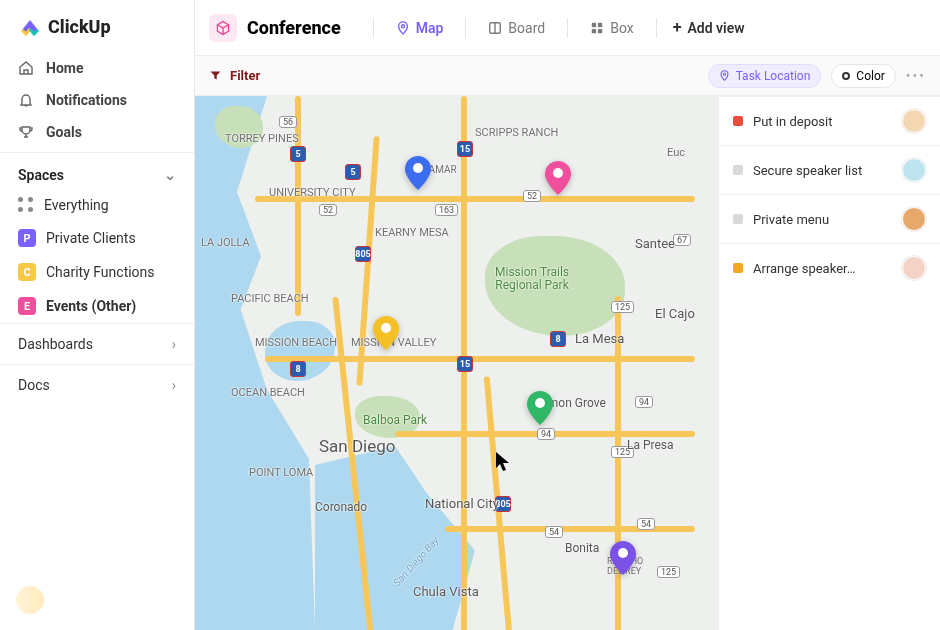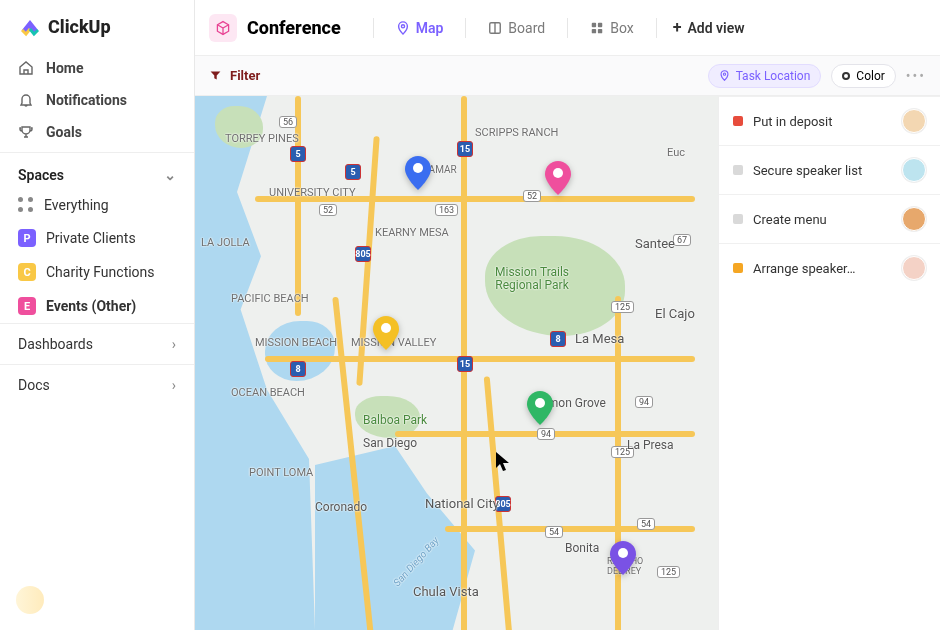--- a/index.html
+++ b/index.html
@@ -47,21 +47,21 @@
 .content { flex:1; display:flex; overflow:hidden; }
 
 
 .map-pane { flex:1; position:relative; background:#eef0ee; overflow:hidden; }
 .water { position:absolute; background:#aed8f0; }
 .park { position:absolute; background:#c7e0b9; border-radius:40% 50% 45% 55%; }
 .hwy { position:absolute; background:#f6c758; border-radius:3px; }
 .hwy.v { width:6px; }
 .hwy.h { height:6px; }
 .label { position:absolute; font-size:11px; color:#6f6f6f; white-space:nowrap; text-shadow:0 0 2px #fff,0 0 2px #fff; pointer-events:none; }
-.label.big { font-size:12px; color:#555; font-weight:400;margin-left:44px; }
+.label.big { font-size:17px; color:#555; font-weight:400; }
 .label.park-l { color:#4a8a3e; font-size:12px; line-height:1.1; text-align:center; }
 .num { position:absolute; font-size:9px; background:#fff; border:1px solid #999; color:#555; padding:0 3px; border-radius:3px; }
 .shield { position:absolute; width:16px; height:16px; background:#2a5db0; border-radius:3px; display:flex; align-items:center; justify-content:center; color:#fff; font-size:9px; font-weight:700; border:1px solid #c33; }
 .pin { position:absolute; width:26px; height:34px; cursor:pointer; filter:drop-shadow(0 2px 3px rgba(0,0,0,.25)); }
 .pin svg { width:100%; height:100%; display:block; }
 .cursor-arrow { position:absolute; width:16px; height:22px; left:300px; top:355px; }
 
 
 .tasks-pane { width:222px; border-left:1px solid #eee; background:#fff; display:flex; flex-direction:column; }
 .tasks-head { display:flex; align-items:center; justify-content:space-between; padding:16px 14px 10px; }
@@ -348,21 +348,21 @@
             <span class="task-label">Put in deposit</span>
             <span class="avatar" style="background:#f3d7b2"></span>
           </div>
           <div class="task-row">
             <span class="status-sq" style="background:#d9d9d9"></span>
             <span class="task-label">Secure speaker list</span>
             <span class="avatar" style="background:#bde4ef"></span>
           </div>
           <div class="task-row">
             <span class="status-sq" style="background:#d9d9d9"></span>
-            <span class="task-label">Create menu</span>
+            <span class="task-label">Private menu</span>
             <span class="avatar" style="background:#e7a86c"></span>
           </div>
           <div class="task-row">
             <span class="status-sq" style="background:#f5a623"></span>
             <span class="task-label">Arrange speaker…</span>
             <span class="avatar" style="background:#f4d2c6"></span>
           </div>
         </div>
     </aside>
   </div>

